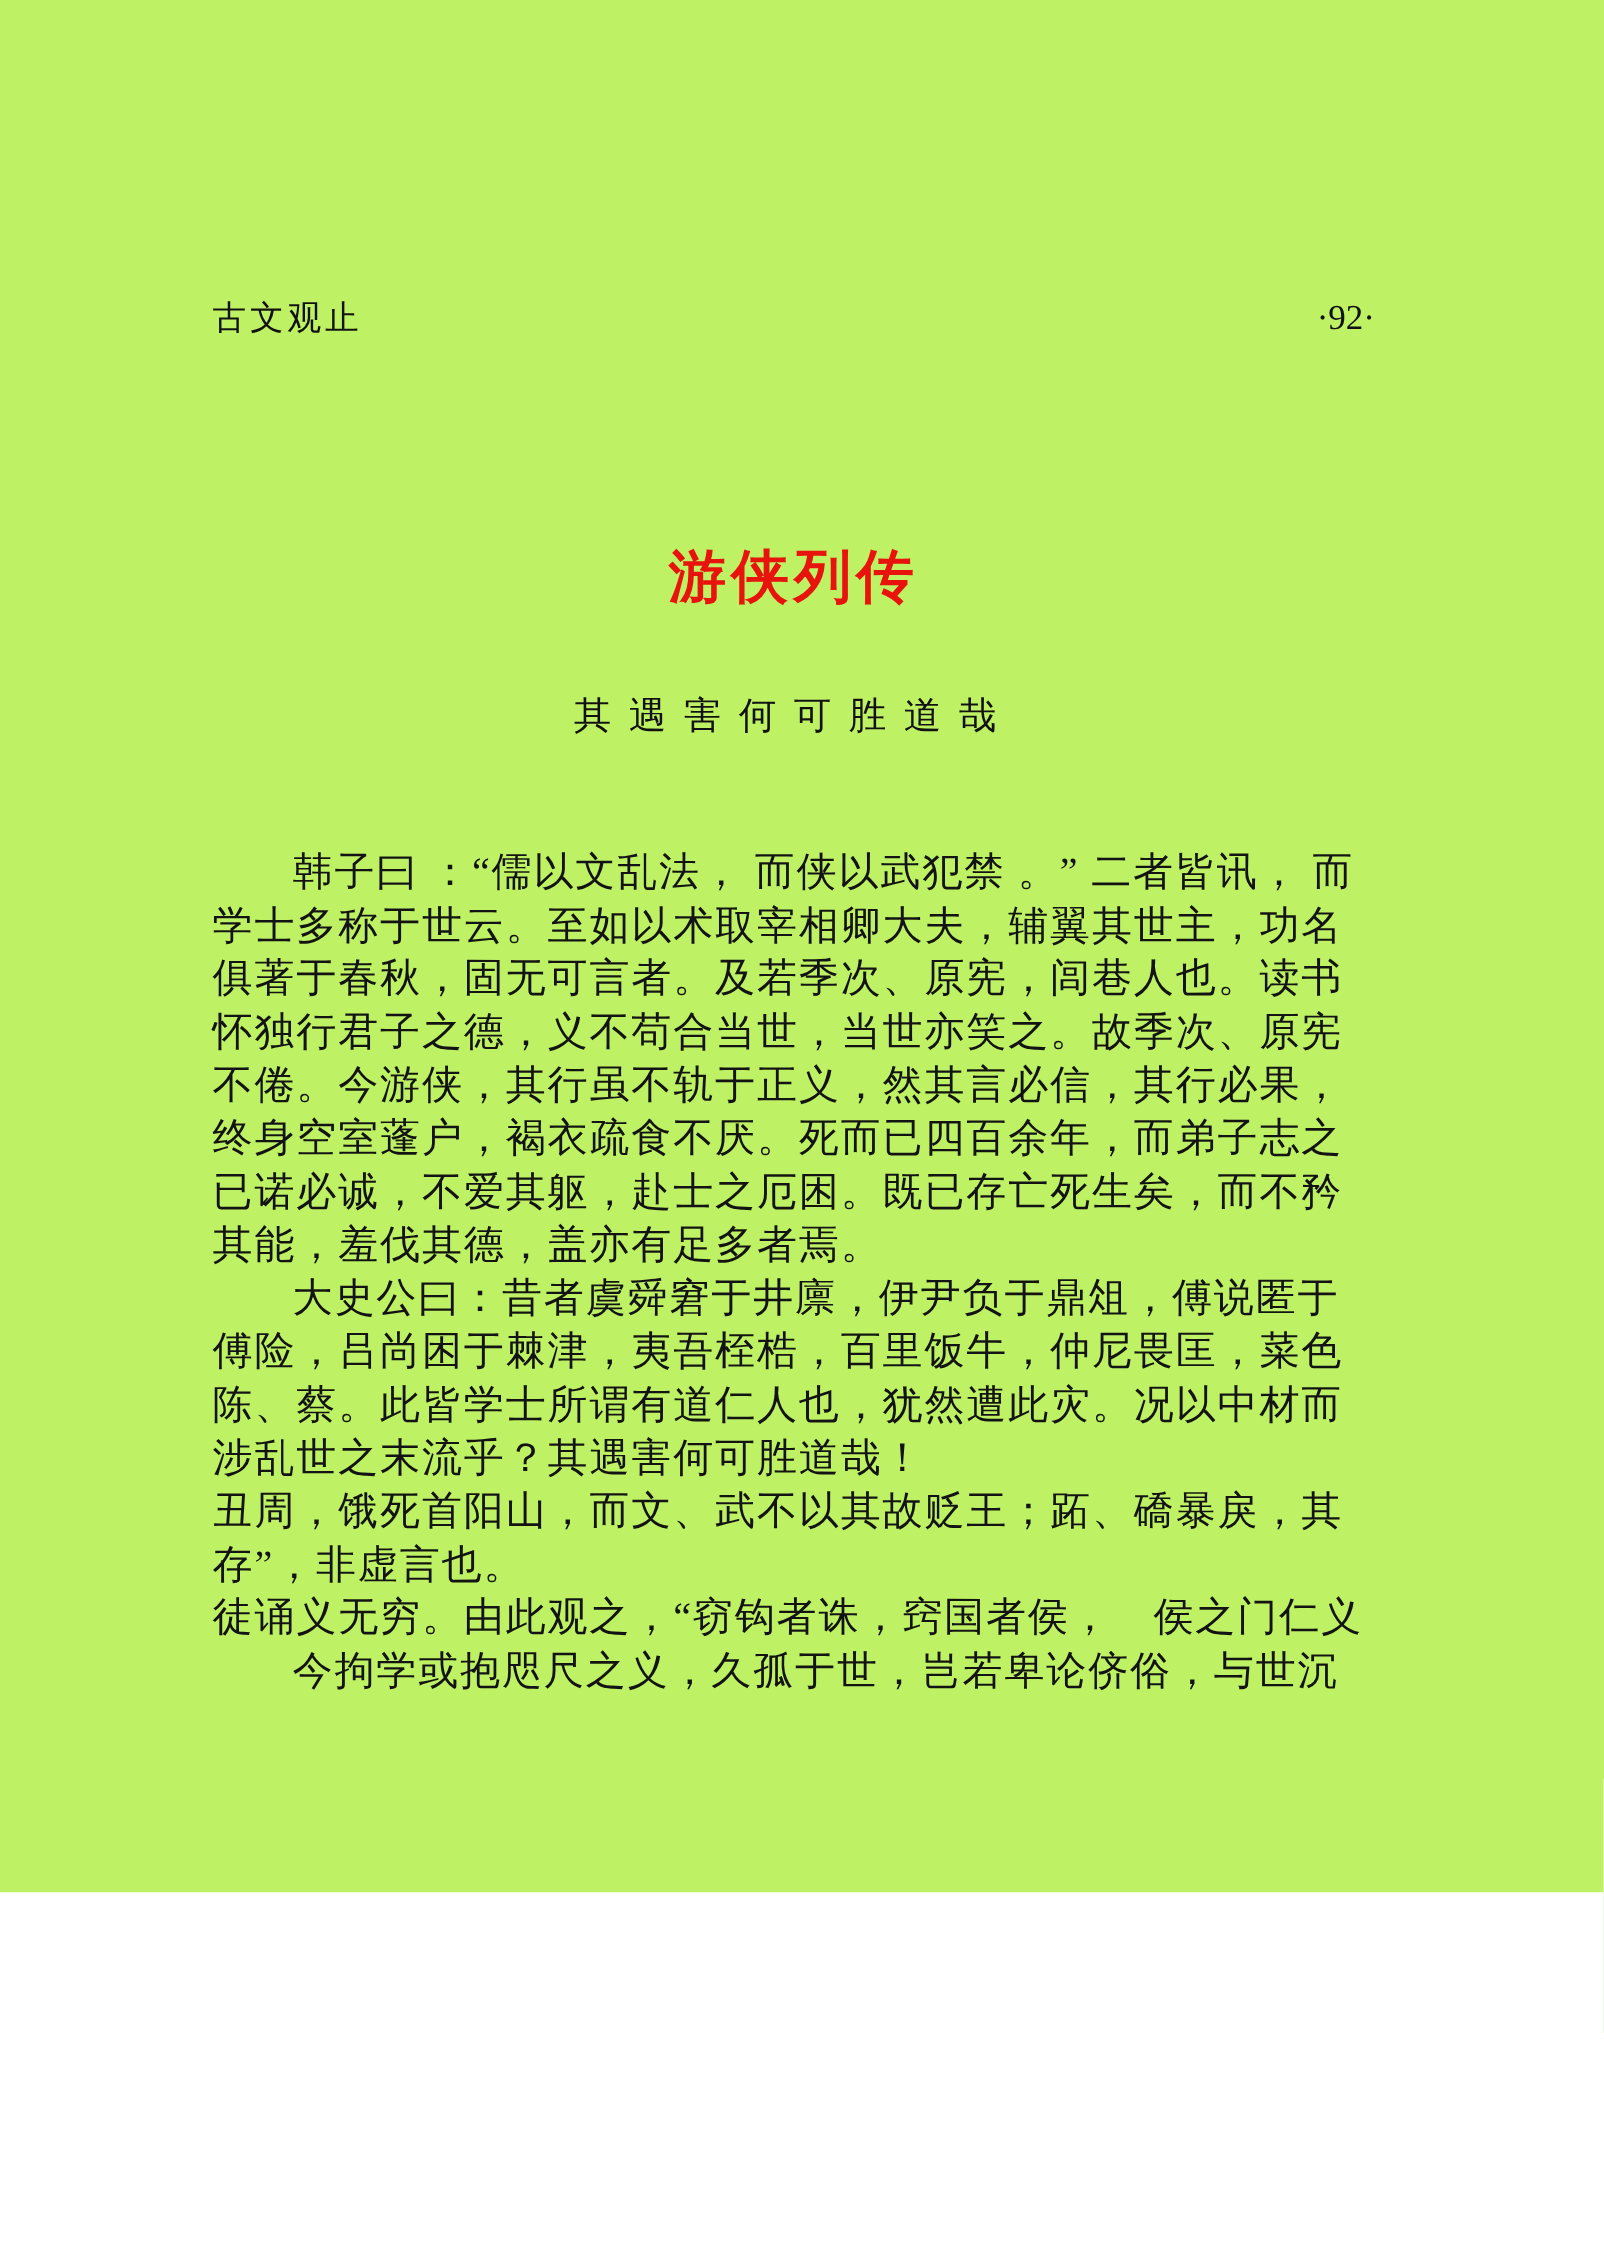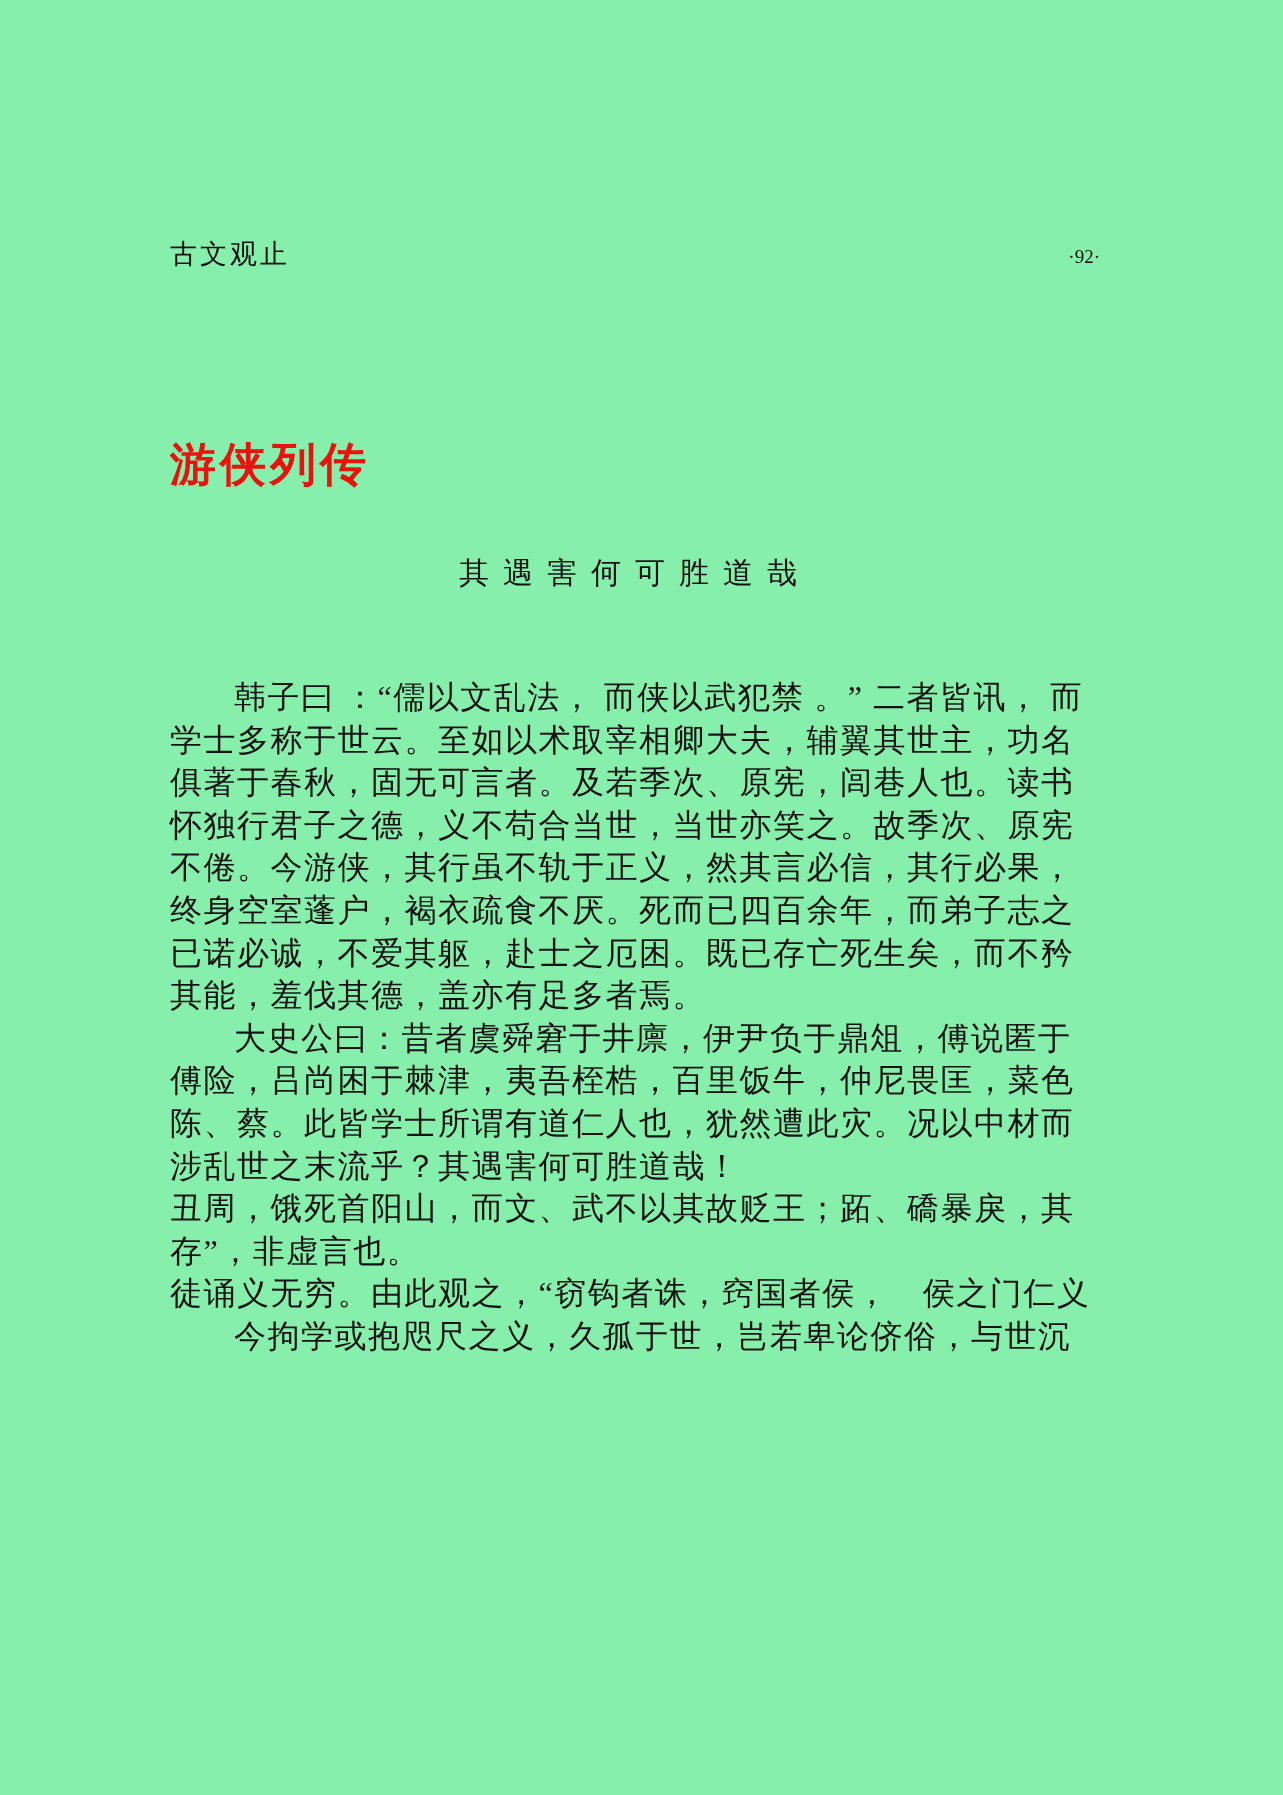--- a/index.html
+++ b/index.html
@@ -3,22 +3,22 @@
 <meta charset="utf-8">
 <style>
   html, body {
     margin: 0;
     padding: 0;
     background: #ffffff;
   }
   .page {
     position: relative;
     width: 1283px;
-    height: 1795px;
-    background: #86efac;
+    height: 1514px;
+    background: #bef264;
     overflow: hidden;
     font-family: "Liberation Serif", "DejaVu Serif", serif;
     color: #1a1a1a;
   }
   .content {
     position: absolute;
     left: 170px;
     top: 236px;
     width: 930px;
   }
@@ -26,26 +26,26 @@
     display: flex;
     justify-content: space-between;
     align-items: baseline;
     font-size: 27px;
     color: #111111;
   }
   .book-title {
     letter-spacing: 3px;
   }
   .page-number {
-    font-size: 19px;
+    font-size: 28px;
   }
   .article-title {
     margin-top: 168px;
-    text-align: left;
-    font-family: Liberation Serif, serif;
+    text-align: center;
+    font-family: Liberation Mono, monospace;
     font-weight: bold;
     font-size: 46px;
     line-height: 50px;
     letter-spacing: 4px;
   }
   .article-subtitle {
     margin-top: 66px;
     text-align: center;
     font-size: 30px;
     line-height: 34px;

